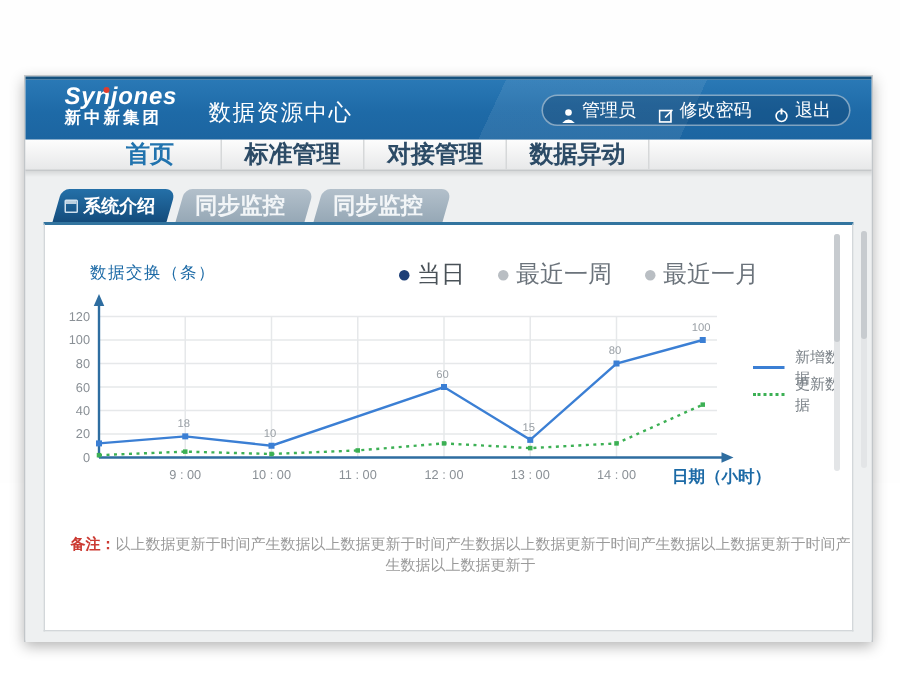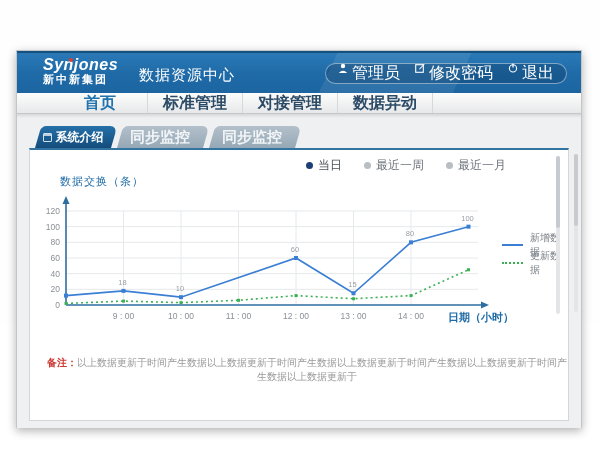--- a/index.html
+++ b/index.html
@@ -19,21 +19,21 @@
   .hdr::after { content:''; position:absolute; inset:0;
          background:linear-gradient(115deg,transparent 55%,rgba(255,255,255,.08) 55%,rgba(255,255,255,.08) 78%,transparent 78%); }
   .logo { position:absolute; left:26px; top:4px; color:#fff; line-height:1.05; z-index:2; }
   .logo-main { font-size:16px; font-weight:bold; font-style:italic; letter-spacing:.5px; }
   .logo-dot { position:absolute; left:26px; top:1px; width:4px; height:4px; background:#e03c2e; border-radius:50%; }
   .logo-sub { font-size:11px; font-weight:bold; letter-spacing:2px; }
   .app-title { position:absolute; left:122px; top:13px; color:#fff; font-size:15px; letter-spacing:1px; z-index:2; }
   .user-pill { position:absolute; right:14px; top:10px; height:21px; z-index:2;
          display:flex; align-items:center; gap:15px; padding:0 12px;
          background:rgba(9,51,88,.30); border:1px solid rgba(255,255,255,.45); border-radius:11px; }
-  .user-item { display:flex; align-items:flex-start; gap:4px; color:#fff; font-size:16px; cursor:pointer; white-space:nowrap; }
+  .user-item { display:flex; align-items:flex-end; gap:4px; color:#fff; font-size:12px; cursor:pointer; white-space:nowrap; }
   .user-item svg { display:block; }
 
   
   .nav { height:21px; display:flex; align-items:stretch; padding-left:36px;
          background:linear-gradient(180deg,#fdfdfd,#e7e8e9);
          border-bottom:1px solid #c5c8ca; }
   .nav-item { width:95px; display:flex; align-items:center; justify-content:center;
          font-size:16px; font-weight:bold; color:#2c4b66; cursor:pointer;
          border-right:1px solid #d6d8d9; text-decoration:none; }
   .nav-item.active { color:#2173ae; }
@@ -55,21 +55,21 @@
          height:100%; color:#fff; font-size:12px; font-weight:bold; }
   .tab.inactive .lbl { font-size:15px; color:#f2f5f7;text-align:center; }
   .tab-icon { display:inline-block; width:9px; height:9px; border:1px solid #cfe0ee; border-radius:1px;
          background:linear-gradient(180deg,rgba(255,255,255,.7) 30%,transparent 30%); }
 
   
   .panel { position:absolute; left:12px; right:12px; top:34px; height:273px;
          background:#fff; border:1px solid #d3d7da; border-top:2px solid #32749f; z-index:2; }
 
   .radio-row { position:absolute; right:62px; top:7px; display:flex; gap:22px; }
-  .radio-item { display:flex; align-items:center; gap:5px; font-size:12px; color:#6b737b; cursor:pointer; }
+  .radio-item { display:flex; align-items:center; gap:5px; font-size:16px; color:#6b737b; cursor:pointer;margin-top:16px; }
   .radio-dot { width:7px; height:7px; border-radius:50%; background:#b9bec3; }
   .radio-item.selected .radio-dot { background:#1d3f77; }
   .radio-item.selected { color:#4a5258; }
 
   .y-title { position:absolute; left:30px; top:24px; font-size:11px; font-weight:normal; color:#1c6aa6; letter-spacing:1px; }
   .x-title { position:absolute; left:418px; top:160px; font-size:11px; font-weight:bold; color:#1c6aa6; }
 
   #chart-svg { position:absolute; left:0; top:0; }
 
   .chart-legend { position:absolute; left:472px; top:86px; }

